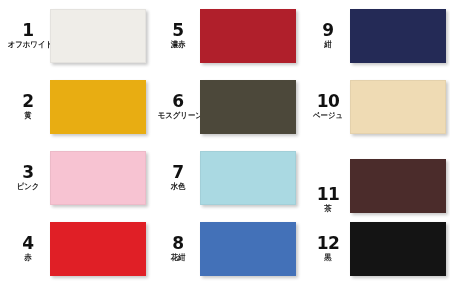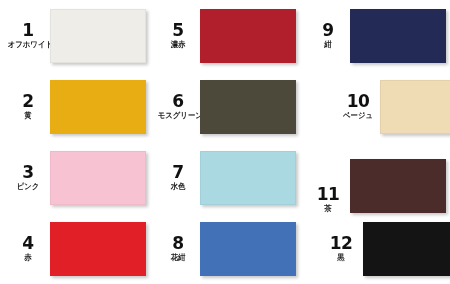--- a/index.html
+++ b/index.html
@@ -120,21 +120,21 @@
     </div>
     <div class="swatch-cell" style="grid-area: 2 / 2;">
       <div class="label-block">
         <span class="swatch-number">6</span>
         <span class="swatch-name">モスグリーン</span>
       </div>
       <div class="chip-wrap">
         <div class="color-chip" style="background-color: rgb(76, 72, 58);"></div>
       </div>
     </div>
-    <div class="swatch-cell" style="grid-area: 2 / 3; margin-left: 30px;">
+    <div class="swatch-cell" style="grid-area: 2 / 3;">
       <div class="label-block">
         <span class="swatch-number">10</span>
         <span class="swatch-name">ベージュ</span>
       </div>
       <div class="chip-wrap">
         <div class="color-chip light-edge" style="background-color: rgb(239, 219, 180);"></div>
       </div>
     </div>
     <div class="swatch-cell" style="grid-area: 3 / 1;">
       <div class="label-block">
@@ -174,21 +174,21 @@
     </div>
     <div class="swatch-cell" style="grid-area: 4 / 2;">
       <div class="label-block">
         <span class="swatch-number">8</span>
         <span class="swatch-name">花紺</span>
       </div>
       <div class="chip-wrap">
         <div class="color-chip" style="background-color: rgb(67, 113, 184);"></div>
       </div>
     </div>
-    <div class="swatch-cell" style="grid-area: 4 / 3; margin-left: 13px;">
+    <div class="swatch-cell" style="grid-area: 4 / 3;">
       <div class="label-block">
         <span class="swatch-number">12</span>
         <span class="swatch-name">黒</span>
       </div>
       <div class="chip-wrap">
         <div class="color-chip" style="background-color: rgb(20, 20, 20);"></div>
       </div>
     </div>
   </div>
 

